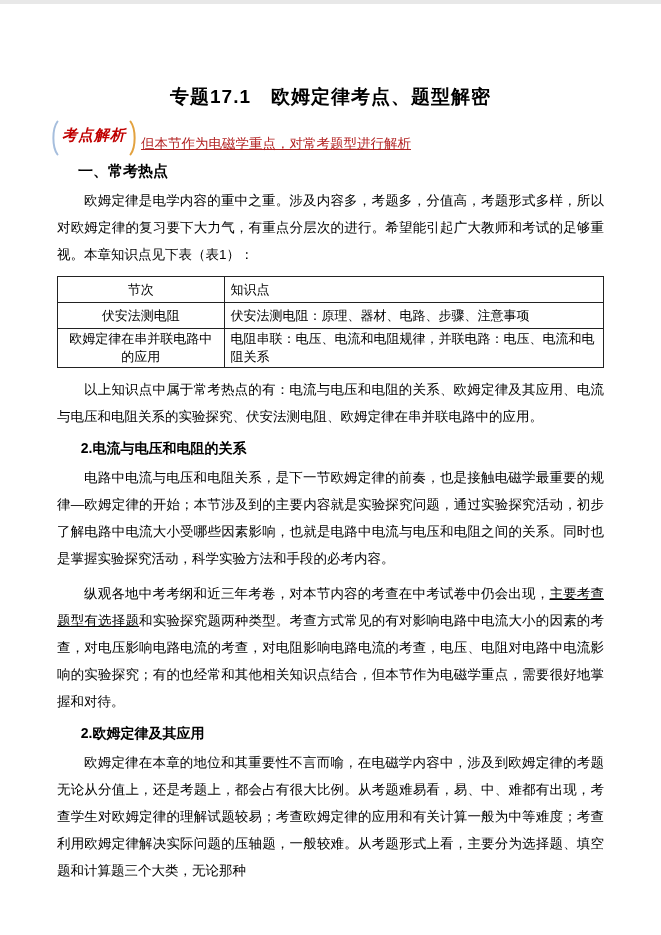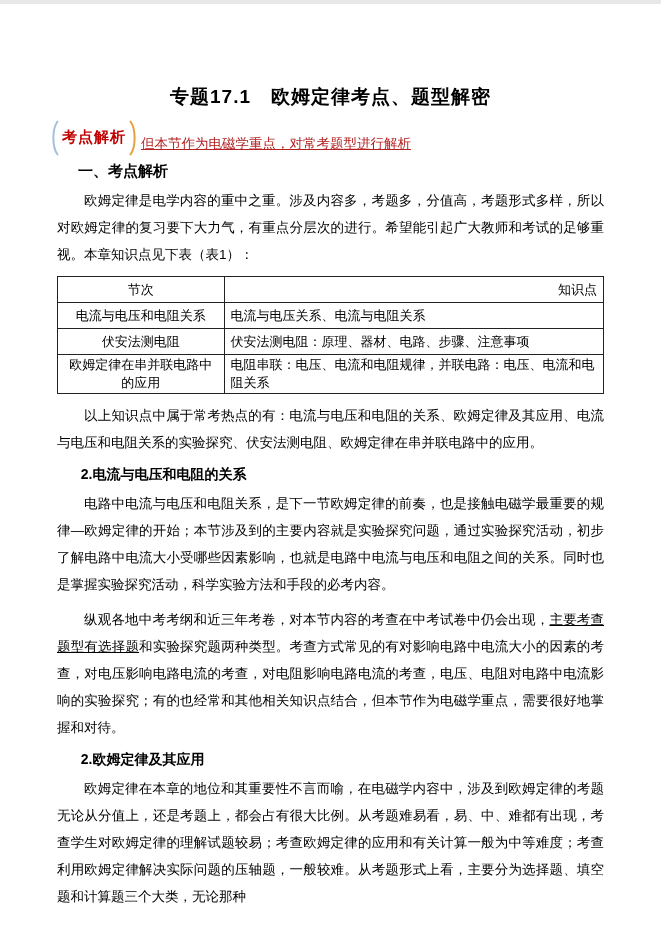--- a/index.html
+++ b/index.html
@@ -24,22 +24,23 @@
     margin: 0 0 10px 0;
   }
 
   .badge-row {
     display: flex;
     align-items: flex-end;
     margin: 10px 0 2px -8px;
   }
   .badge {
     display: flex;
-    align-items: center;
+    align-items: flex-start;
     flex: 0 0 auto;
+    font-style: italic;
   }
   .badge-label {
     font-size: 15px;
     font-weight: bold;
     letter-spacing: 1px;
     padding: 6px 3px 8px 3px;
   }
   .bracket { display: block; }
   .annotation {
     font-size: 13.5px;
@@ -81,21 +82,21 @@
     font-size: 13px;
     margin: 0 0 8px 0;
   }
   table.knowledge th, table.knowledge td {
     border: 1px solid #222222;
     height: 26px;
     padding: 1px 6px;
     font-weight: normal;
   }
   table.knowledge .col-section { width: 30.5%; text-align: center; }
-  table.knowledge th { text-align: right; }
+  table.knowledge th { text-align: left; }
   table.knowledge td.points { text-align: left; }
 </style>
 </head>
 <body>
 
 <div class="page">
   <div class="content">
 
     <div class="title">专题17.1　欧姆定律考点、题型解密</div>
 
@@ -105,34 +106,30 @@
           <path d="M8.5 1.5 C3 9 3 27 8.5 34.5" fill="none" stroke-width="2" stroke-linecap="round" stroke="#a6bedd"></path>
         </svg>
         <span class="badge-label" style="color: rgb(192, 0, 0);">考点解析</span>
         <svg class="bracket" width="10" height="36" viewBox="0 0 10 36">
           <path d="M1.5 1.5 C7 9 7 27 1.5 34.5" fill="none" stroke-width="2" stroke-linecap="round" stroke="#e3a23f"></path>
         </svg>
       </div>
       <span class="annotation" style="color: rgb(178, 34, 34);">但本节作为电磁学重点，对常考题型进行解析</span>
     </div>
 
-    <div class="heading">一、考点解析</div>
+    <div class="heading">一、常考热点</div>
 
     <p class="para">欧姆定律是电学内容的重中之重。涉及内容多，考题多，分值高，考题形式多样，所以对欧姆定律的复习要下大力气，有重点分层次的进行。希望能引起广大教师和考试的足够重视。本章知识点见下表（表1）：</p>
 
 
     <table class="knowledge">
       <tbody>
         <tr>
           <th class="col-section">节次</th>
           <th>知识点</th>
-        </tr>
-        <tr>
-          <td class="col-section">电流与电压和电阻关系</td>
-          <td class="points">电流与电压关系、电流与电阻关系</td>
         </tr>
         <tr>
           <td class="col-section">伏安法测电阻</td>
           <td class="points">伏安法测电阻：原理、器材、电路、步骤、注意事项</td>
         </tr>
         <tr>
           <td class="col-section">欧姆定律在串并联电路中的应用</td>
           <td class="points">电阻串联：电压、电流和电阻规律，并联电路：电压、电流和电阻关系</td>
         </tr>
       </tbody>

